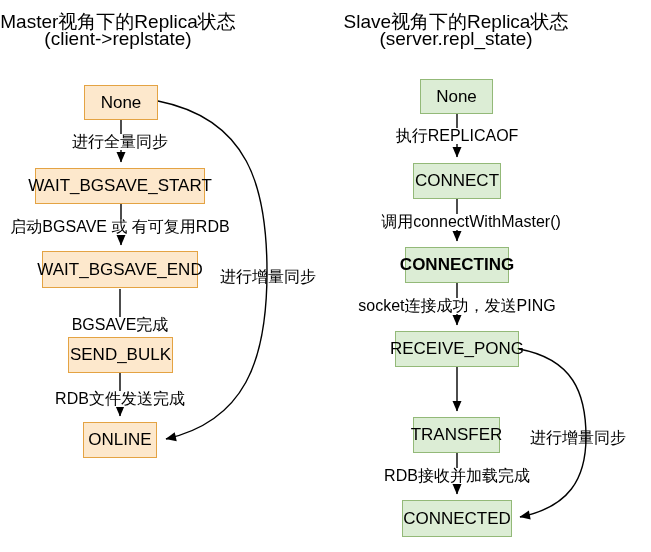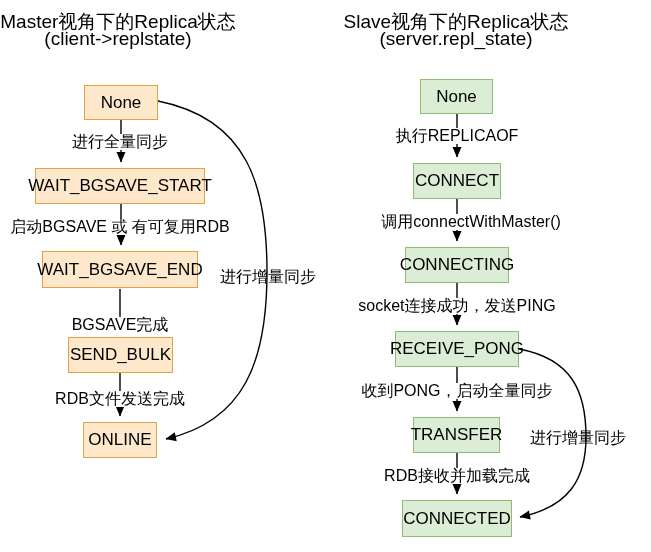--- a/index.html
+++ b/index.html
@@ -64,25 +64,24 @@
   <div class="elabel" style="left:120px; top:227px;">启动BGSAVE 或 有可复用RDB</div>
   <div class="elabel" style="left:120px; top:325px;">BGSAVE完成</div>
   <div class="elabel" style="left:120px; top:399px;">RDB文件发送完成</div>
   <div class="elabel loop" style="left:268px; top:277px;">进行增量同步</div>
 
   <div class="dtitle" style="left:456px; top:21px;">Slave视角下的Replica状态</div>
   <div class="dtitle" style="left:456px; top:38px;">(server.repl_state)</div>
 
   <div class="state" style="left: 420px; top: 79px; width: 73px; height: 35px; background: rgb(220, 237, 213); border-color: rgb(147, 185, 120);">None</div>
   <div class="state" style="left: 413px; top: 163px; width: 88px; height: 36px; background: rgb(220, 237, 213); border-color: rgb(147, 185, 120);">CONNECT</div>
-  <div class="state" style="left: 405px; top: 247px; width: 104px; height: 36px; background: rgb(220, 237, 213); border-color: rgb(147, 185, 120);">CONNECTING</div>
+  <div class="state" style="left: 405px; top: 247px; width: 104px; height: 36px; background: rgb(220, 237, 213); border-color: rgb(147, 185, 120); font-weight: bold;">CONNECTING</div>
   <div class="state" style="left: 395px; top: 331px; width: 124px; height: 36px; background: rgb(220, 237, 213); border-color: rgb(147, 185, 120);">RECEIVE_PONG</div>
   <div class="state" style="left: 413px; top: 417px; width: 87px; height: 36px; background: rgb(220, 237, 213); border-color: rgb(147, 185, 120);">TRANSFER</div>
   <div class="state" style="left: 402px; top: 500px; width: 110px; height: 37px; background: rgb(220, 237, 213); border-color: rgb(147, 185, 120);">CONNECTED</div>
 
   <div class="elabel" style="left:457px; top:136px;">执行REPLICAOF</div>
   <div class="elabel" style="left:471px; top:222px;">调用connectWithMaster()</div>
   <div class="elabel" style="left:457px; top:306px;">socket连接成功，发送PING</div>
-  <div class="elabel" style="left:457px; top:391px;">收到PONG，启动全量同步</div>
   <div class="elabel" style="left:457px; top:476px;">RDB接收并加载完成</div>
   <div class="elabel loop" style="left:578px; top:438px;">进行增量同步</div>
 
 </div>
 
 </body></html>

